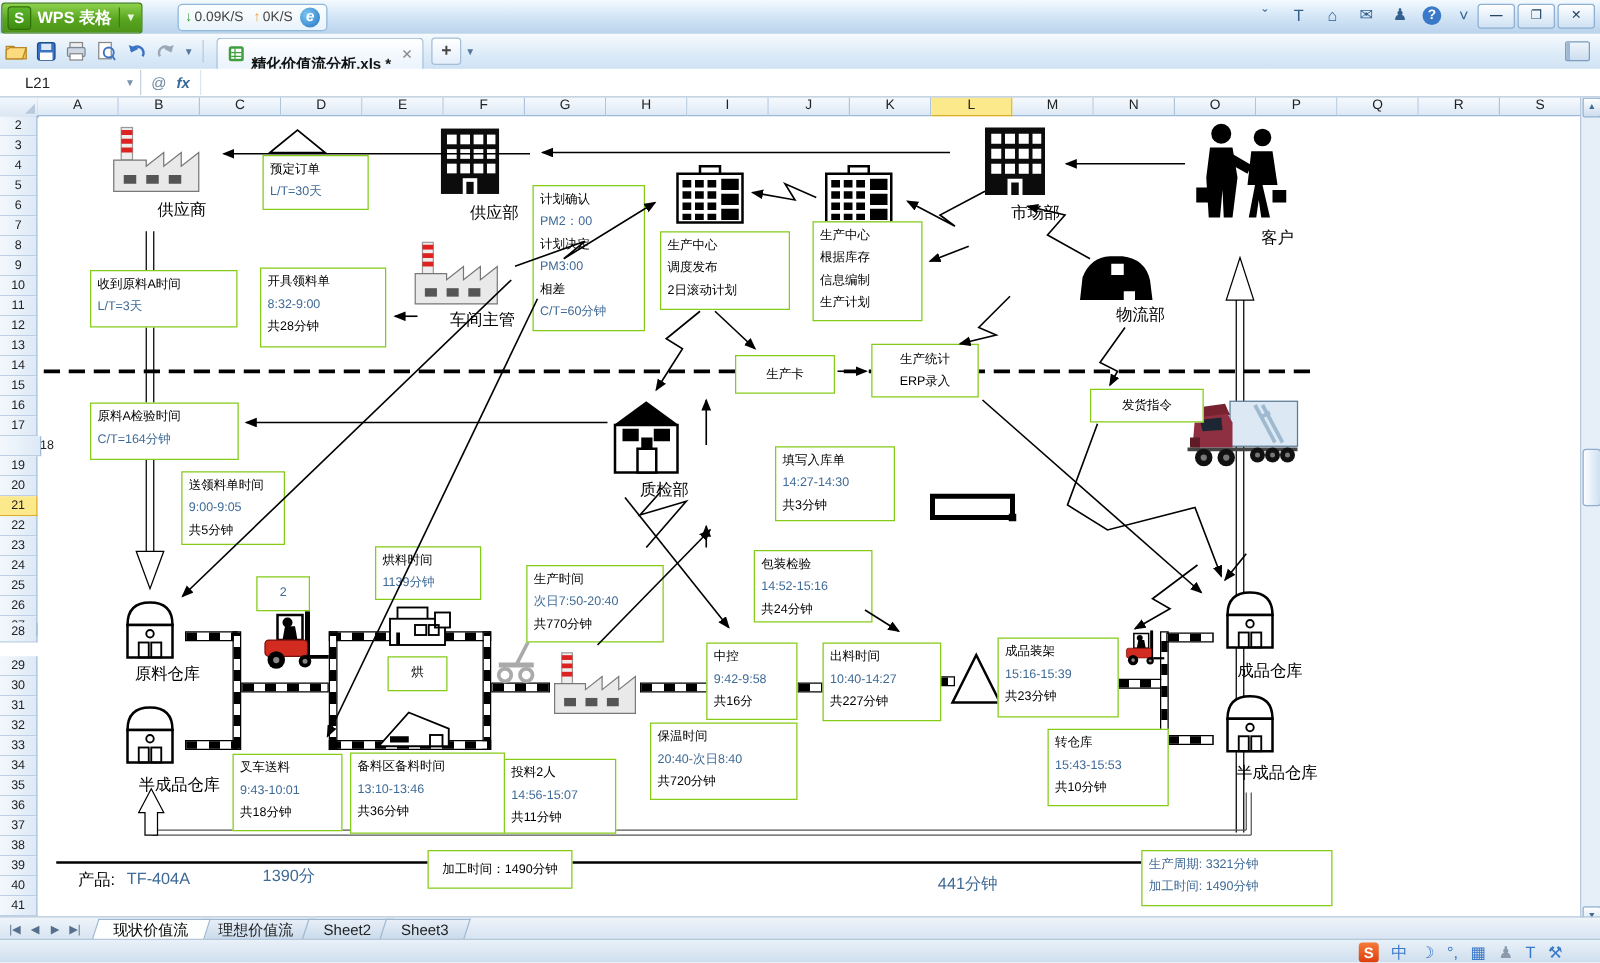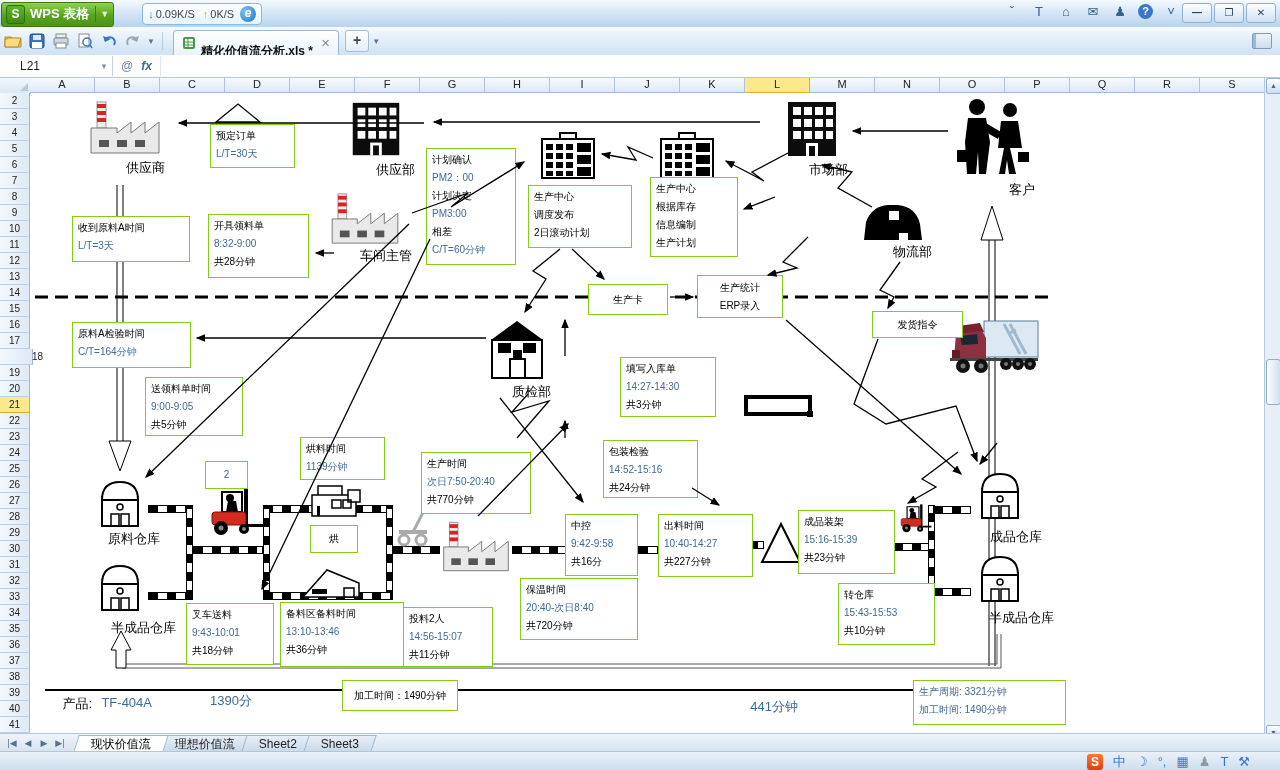--- a/index.html
+++ b/index.html
@@ -245,21 +245,21 @@
     <div class="rowhdr" style="top: 349px; padding-left: 32px;">18</div>
     <div class="rowhdr" style="top: 365px;">19</div>
     <div class="rowhdr" style="top: 381px;">20</div>
     <div class="rowhdr act" style="top: 397px;">21</div>
     <div class="rowhdr" style="top: 413px;">22</div>
     <div class="rowhdr" style="top: 429px;">23</div>
     <div class="rowhdr" style="top: 445px;">24</div>
     <div class="rowhdr" style="top: 461px;">25</div>
     <div class="rowhdr" style="top: 477px;">26</div>
     <div class="rowhdr" style="top: 493px;">27</div>
-    <div class="rowhdr" style="top: 509px;">28</div>
+    <div class="rowhdr" style="top: 498px;">28</div>
     <div class="rowhdr" style="top: 525px;">29</div>
     <div class="rowhdr" style="top: 541px;">30</div>
     <div class="rowhdr" style="top: 557px;">31</div>
     <div class="rowhdr" style="top: 573px;">32</div>
     <div class="rowhdr" style="top: 589px;">33</div>
     <div class="rowhdr" style="top: 605px;">34</div>
     <div class="rowhdr" style="top: 621px;">35</div>
     <div class="rowhdr" style="top: 637px;">36</div>
     <div class="rowhdr" style="top: 653px;">37</div>
     <div class="rowhdr" style="top: 669px;">38</div>
@@ -556,21 +556,21 @@
         <div class="bl">生产统计</div>
         <div class="bl">ERP录入</div>
       </div>
       <div class="dbox ctr" style="left: 872px; top: 311px; width: 91px; height: 27px;">
         <div class="bl">发货指令</div>
       </div>
       <div class="dbox" style="left: 72px; top: 322px; width: 119px; height: 46px;">
         <div class="bl">原料A检验时间</div>
         <div class="bl blu">C/T=164分钟</div>
       </div>
-      <div class="dbox" style="left: 145px; top: 377px; width: 98px; height: 59px;">
+      <div class="dbox" style="left: 145px; top: 377px; width: 83px; height: 59px;">
         <div class="bl">送领料单时间</div>
         <div class="bl blu">9:00-9:05</div>
         <div class="bl">共5分钟</div>
       </div>
       <div class="dbox" style="left: 620px; top: 357px; width: 96px; height: 60px;">
         <div class="bl">填写入库单</div>
         <div class="bl blu">14:27-14:30</div>
         <div class="bl">共3分钟</div>
       </div>
       <div class="dbox" style="left: 300px; top: 437px; width: 85px; height: 43px;">

